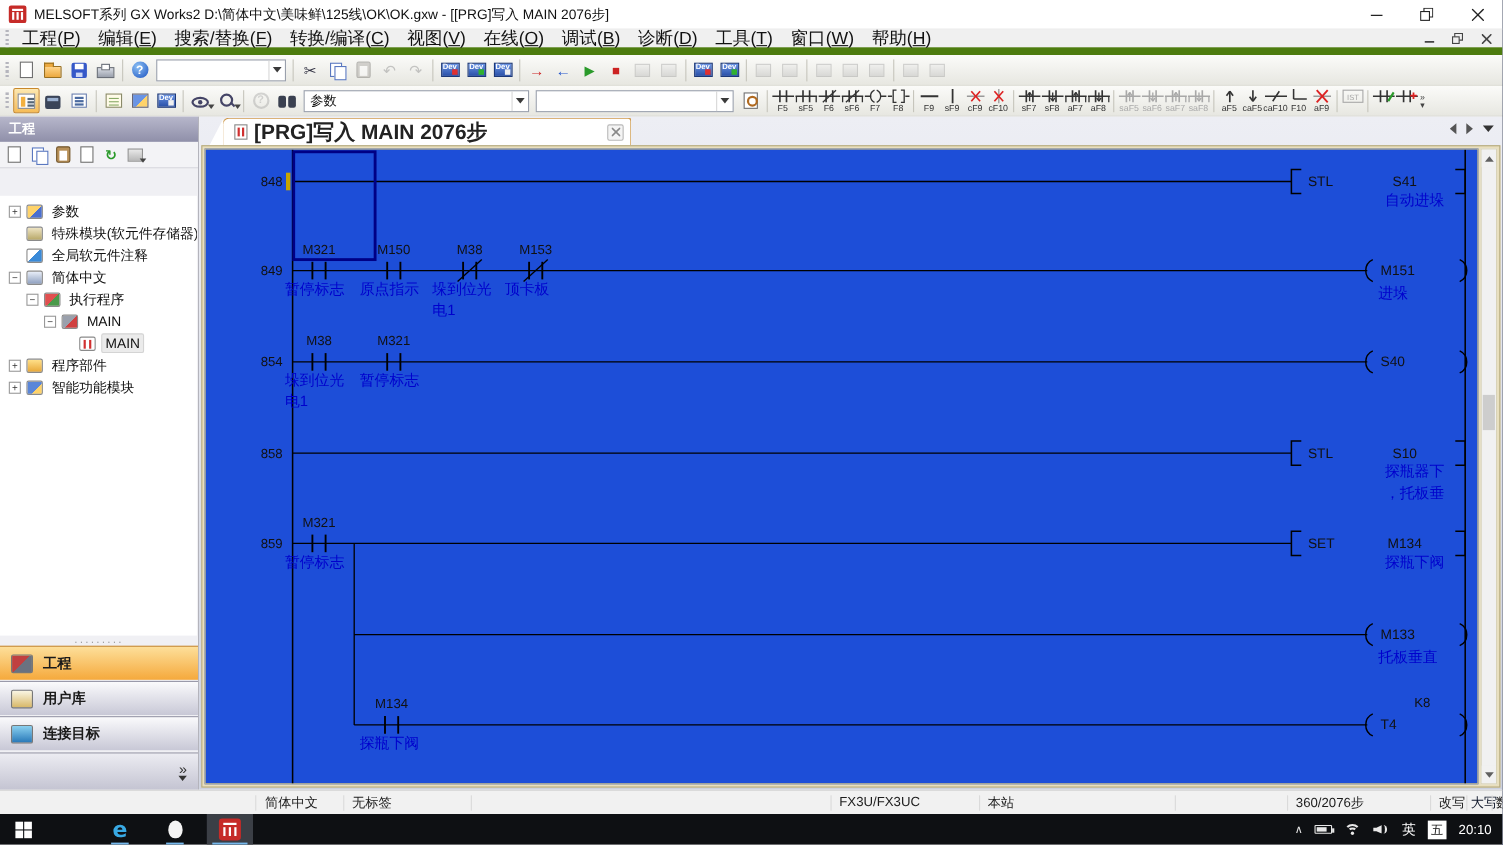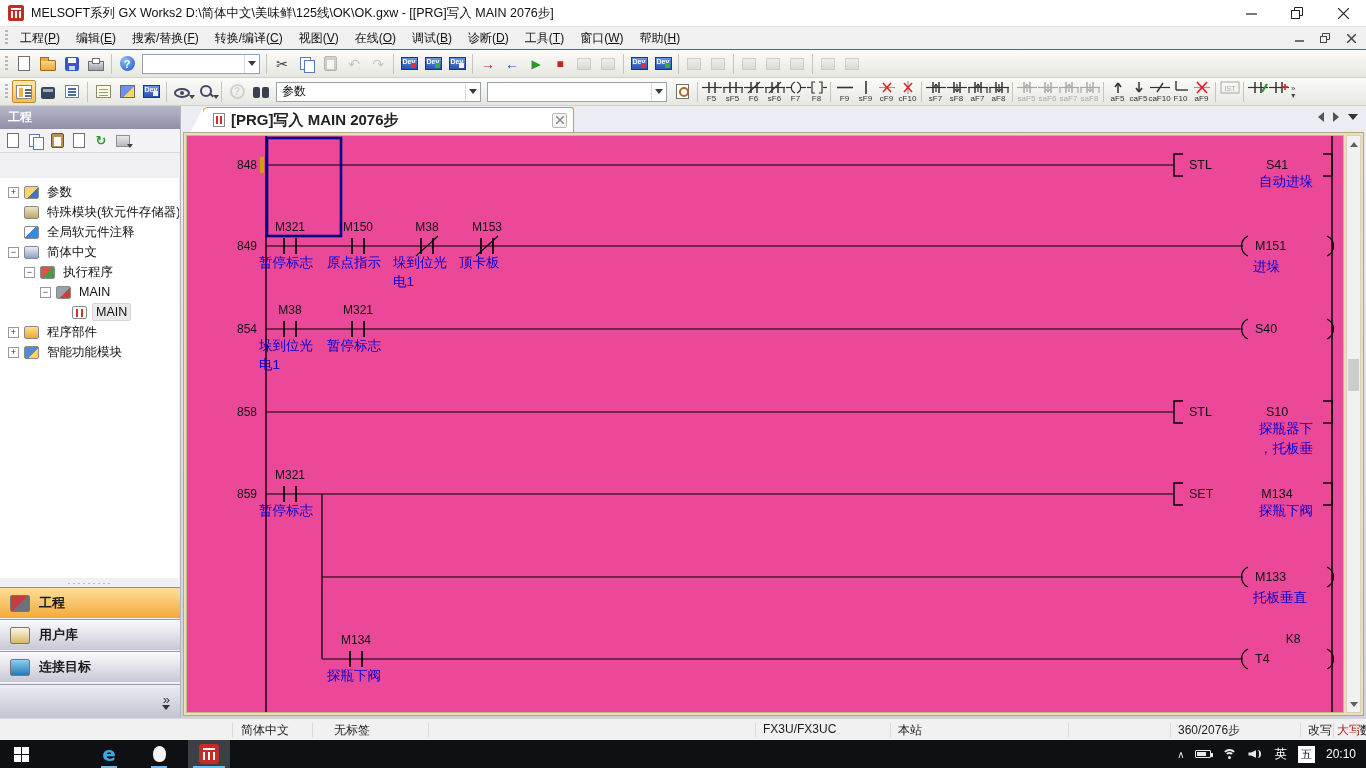--- a/index.html
+++ b/index.html
@@ -12,21 +12,21 @@
             border-bottom:1px solid #e6e6e6;display:flex;align-items:center;}
   .appico{width:16px;height:16px;margin-left:8px;background:#c62b28;border-radius:2px;position:relative;flex:none;}
   .appico::before{content:"";position:absolute;left:3px;top:3px;right:3px;height:2px;background:#fff;}
   .appico::after{content:"";position:absolute;left:3px;bottom:3px;width:2px;height:7px;background:#fff;box-shadow:4px 0 0 #fff,8px 0 0 #fff;}
   .titletext{font-size:12.5px;color:#101010;margin-left:7px;white-space:nowrap;}
   .wctrls{margin-left:auto;display:flex;height:100%;}
   .wbtn{width:46px;height:100%;display:flex;align-items:center;justify-content:center;}
 
   
   .menubar{position:absolute;left:0;top:27px;width:100%;height:23px;background:#f0f0f0;
-           border-bottom:1px solid #4d7c0f;display:flex;align-items:center;font-size:12px;color:#111;}
+           border-bottom:7px solid #4d7c0f;display:flex;align-items:center;font-size:16px;color:#111;}
   .grip{width:3px;height:16px;margin:0 4px 0 5px;flex:none;
         background:repeating-linear-gradient(to bottom,#b5b5bd 0 2px,transparent 2px 4px);}
   .menu-item{padding:3px 8px;white-space:nowrap;}
   .menu-item u{text-decoration:underline;}
   .mdictrls{margin-left:auto;display:flex;align-items:center;margin-right:6px;gap:8px;}
   .mdibtn{width:18px;height:16px;display:flex;align-items:center;justify-content:center;}
 
   
   .toolbar{position:absolute;left:0;width:100%;height:28px;display:flex;align-items:center;
            background:linear-gradient(#fbfbf9,#e7e7e1);border-bottom:1px solid #d2d1c8;}
@@ -133,51 +133,51 @@
   .nbi-userlib{background:linear-gradient(#faf6e4,#d8b868);}
   .nbi-conn{background:linear-gradient(#8ad0f0,#2878b8);}
   .nav-more{position:absolute;left:0;right:0;bottom:0;height:34px;border-top:1px solid #9a9aaa;
             background:linear-gradient(#ececf2,#c4c4d2);display:flex;align-items:center;justify-content:flex-end;padding-right:10px;
             color:#333;font-size:13px;flex-direction:column;line-height:11px;justify-content:center;align-items:flex-end;}
 
   
   .docarea{position:absolute;left:181px;top:106px;right:0;bottom:50px;background:linear-gradient(#edeef4,#ccd1df);}
   .tabbar{position:absolute;left:0;top:0;right:0;height:26px;display:flex;align-items:flex-end;}
   .tab{position:relative;margin-left:21px;width:372px;height:25px;background:#fff;border:1px solid #cf9a4c;border-bottom:none;
-       border-radius:6px 3px 0 0;display:flex;align-items:center;padding:0 6px 0 10px;font-size:15px;font-weight:bold;color:#222;}
+       border-radius:6px 3px 0 0;display:flex;align-items:center;padding:0 6px 0 10px;font-size:19px;font-weight:bold;color:#222;}
   .tab::before{content:"";position:absolute;left:-13px;bottom:-1px;width:0;height:0;
        border-bottom:25px solid #fff;border-left:13px solid transparent;}
   .pou-ico{width:12px;height:14px;background:#fff;border:1px solid #888;position:relative;flex:none;margin-right:6px;}
   .pou-ico::before{content:"";position:absolute;left:2px;top:2px;width:2px;height:8px;background:#d03030;box-shadow:4px 0 0 #d03030;}
   .tabclose{margin-left:auto;width:15px;height:15px;border:1px solid #b8b8b8;border-radius:2px;background:#f4f4f4;
             display:flex;align-items:center;justify-content:center;}
   .tabnav{position:absolute;right:8px;top:6px;display:flex;align-items:center;gap:9px;}
   .tn{width:0;height:0;}
   .tn.left{border-top:5px solid transparent;border-bottom:5px solid transparent;border-right:6px solid #555;}
   .tn.right{border-top:5px solid transparent;border-bottom:5px solid transparent;border-left:6px solid #555;}
   .tn.down{border-left:5px solid transparent;border-right:5px solid transparent;border-top:6px solid #333;}
 
   .child{position:absolute;left:2px;top:26px;width:1181px;height:584px;background:#e9dfbd;border:1px solid #b3a87e;
          padding:2px;display:flex;}
-  .canvas{position:relative;width:1360px;height:578px;background:#ec4899;border:1px solid #c4b98e;overflow:hidden;}
+  .canvas{position:relative;width:1360px;height:578px;background:#1d4ed8;border:1px solid #c4b98e;overflow:hidden;}
   #ladder-svg{position:absolute;left:0;top:0;}
   #ladder-svg text{font-family:"Liberation Sans","DejaVu Sans",sans-serif;}
   .vscroll{position:relative;width:17px;height:578px;background:#f1f1f1;margin-left:2px;border:1px solid #d8d2b8;}
   .sarr{position:absolute;left:0;width:100%;height:16px;display:flex;align-items:center;justify-content:center;background:#f1f1f1;}
   .sarr.up{top:0;} .sarr.dn{bottom:0;}
   .sarr .t-up{width:0;height:0;border-left:4px solid transparent;border-right:4px solid transparent;border-bottom:5px solid #606060;}
   .sarr .t-dn{width:0;height:0;border-left:4px solid transparent;border-right:4px solid transparent;border-top:5px solid #606060;}
   .sthumb{position:absolute;left:1px;right:1px;top:223px;height:32px;background:#cdcdcd;}
 
   
   .status{position:absolute;left:0;top:718px;width:100%;height:22px;background:#f1f1f1;border-top:1px solid #d7d7d7;
           font-size:12px;color:#1c1c1c;}
   .status span{position:absolute;top:3px;white-space:nowrap;}
   .ssep{position:absolute;top:4px;width:1px;height:14px;background:#dadada;}
-  .status .dim{color:#b91c1c;}
+  .status .dim{color:#0f172a;}
 
   
   .taskbar{position:absolute;left:0;top:740px;width:100%;height:28px;background:#0e1013;display:flex;align-items:center;}
   .tkbtn{width:42px;height:28px;display:flex;align-items:center;justify-content:center;position:relative;flex:none;}
   .tkbtn.open::after{content:"";position:absolute;left:13px;right:13px;bottom:0;height:2px;background:#76b9ed;}
   .tkbtn.active{background:#3b3f46;}
   .tkbtn.active::after{left:5px;right:5px;}
   .winlogo{display:grid;grid-template-columns:7px 7px;grid-template-rows:7px 7px;gap:1px;}
   .winlogo i{background:#fff;}
   .edge-e{color:#38a9e4;font-size:20px;font-weight:bold;font-family:"DejaVu Sans",sans-serif;}
@@ -909,21 +909,21 @@
         <div class="sthumb"></div>
         <div class="sarr dn">
             <div class="t-dn"></div>
           </div>
       </div>
     </div>
   </div>
 
   <div class="status">
     <span style="left:241px;">简体中文</span>
-    <span style="left:334px;text-align:center;">无标签</span>
+    <span style="left:320px;text-align:center;">无标签</span>
     <span style="left:763px;">FX3U/FX3UC</span>
     <span style="left:898px;">本站</span>
     <span style="left:1178px;">360/2076步</span>
     <span style="left:1308px;">改写</span>
     <span style="left:1337px;" class="dim">大写</span>
 
     <span style="left:1360px;">数字</span>
     <div class="ssep" style="left:232px;"></div>
       <div class="ssep" style="left:312px;"></div>
     <div class="ssep" style="left:428px;"></div>

